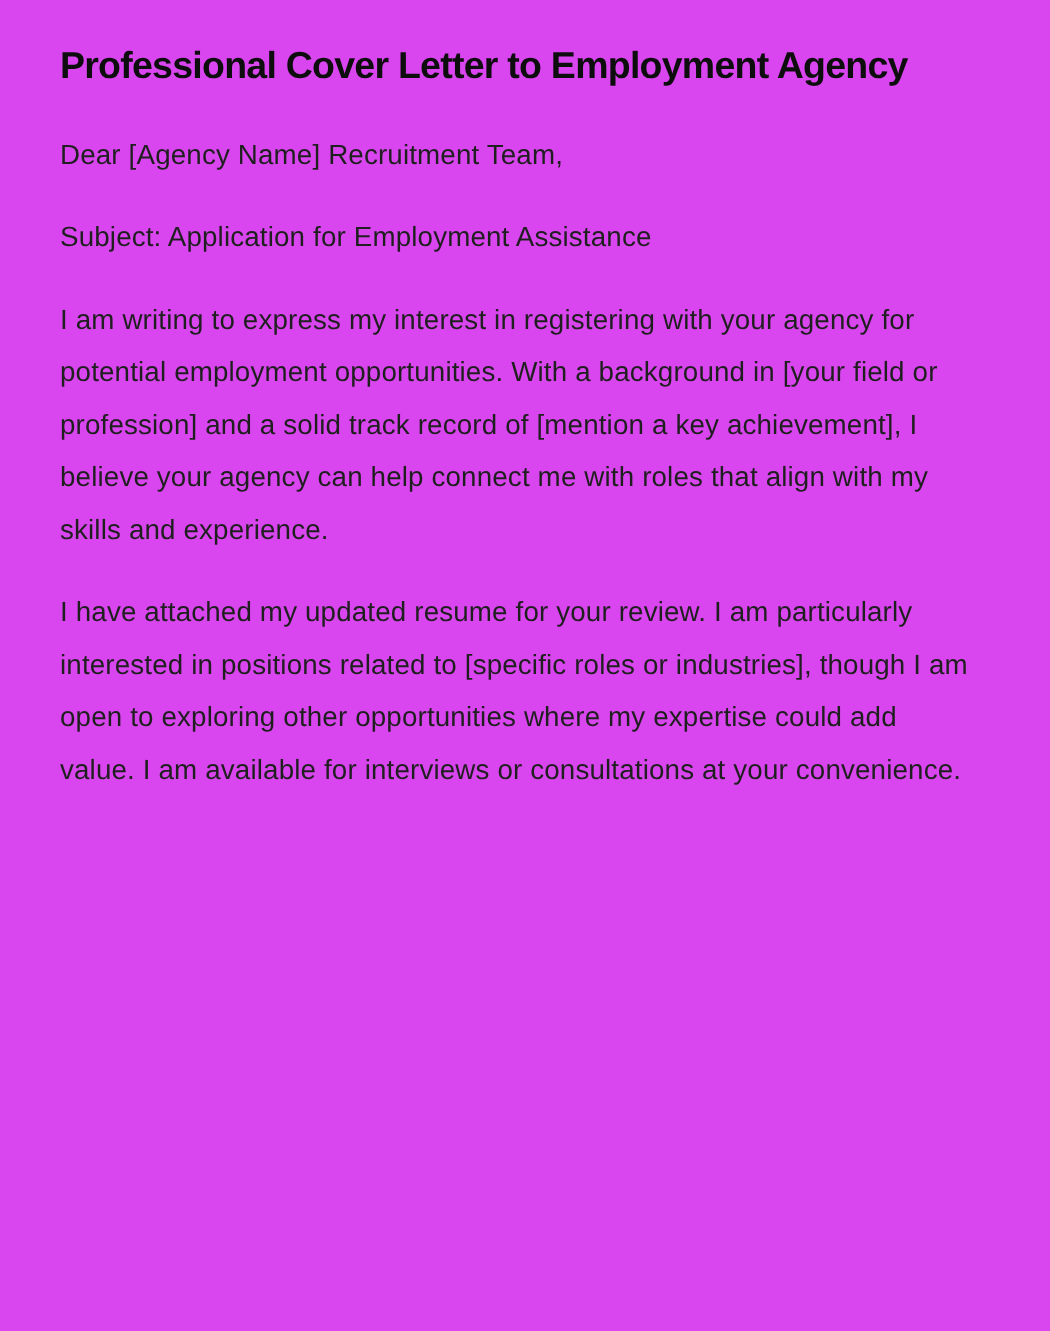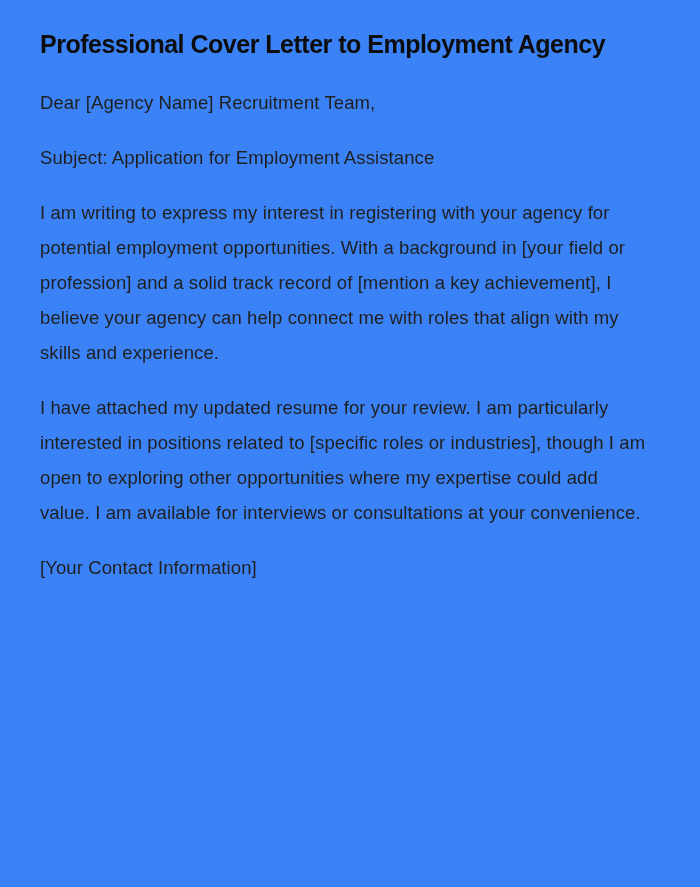--- a/index.html
+++ b/index.html
@@ -11,21 +11,21 @@
     width: 700px;
     height: 887px;
     overflow: hidden;
     font-family: "Liberation Sans", sans-serif;
     -webkit-font-smoothing: antialiased;
   }
   .page {
     box-sizing: border-box;
     width: 700px;
     height: 887px;
-    background: #3b82f6;
+    background: #d946ef;
     padding: 13px 40px 0 40px;
   }
   .doc-title {
     font-size: 25px;
     line-height: 34px;
     font-weight: 700;
     letter-spacing: -0.5px;
     color: #0d0d0d;
     margin: 14px 0 24px 0;
   }
@@ -50,15 +50,14 @@
 
   <p class="doc-par">Subject: Application for Employment Assistance</p>
 
   <p class="doc-par">I am writing to express my interest in registering with your agency for potential employment opportunities. With a background in [your field or profession] and a solid track record of [mention a key achievement], I believe your agency can help connect me with roles that align with my skills and experience.</p>
 
   <p class="doc-par">I have attached my updated resume for your review. I am particularly interested in positions related to [specific roles or industries], though I am open to exploring other opportunities where my expertise could add value. I am available for interviews or consultations at your convenience.</p>
 
 
 
 
-  <p class="doc-par">[Your Contact Information]</p>
 
 </div>
 
 </body></html>

